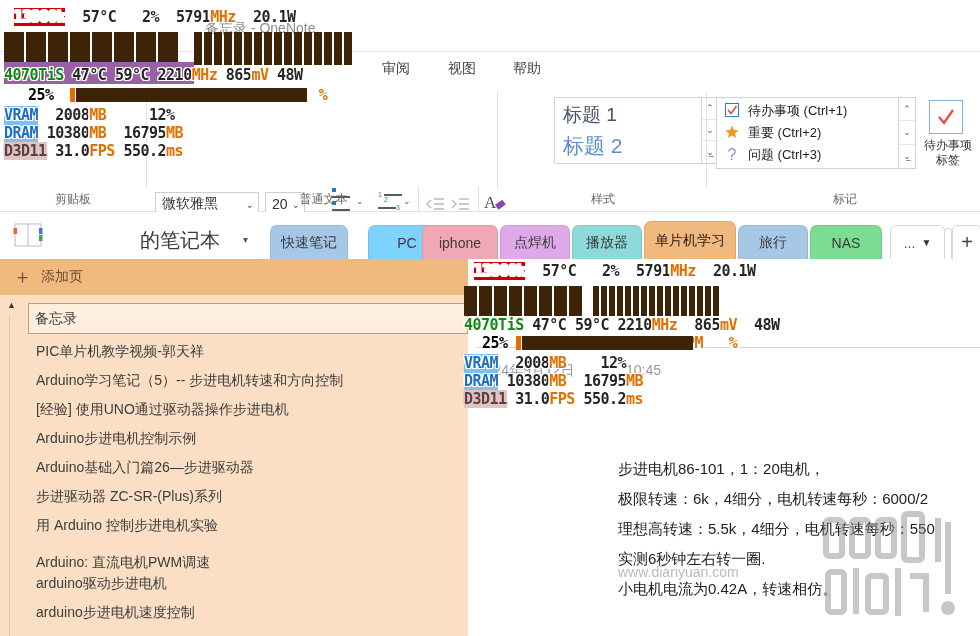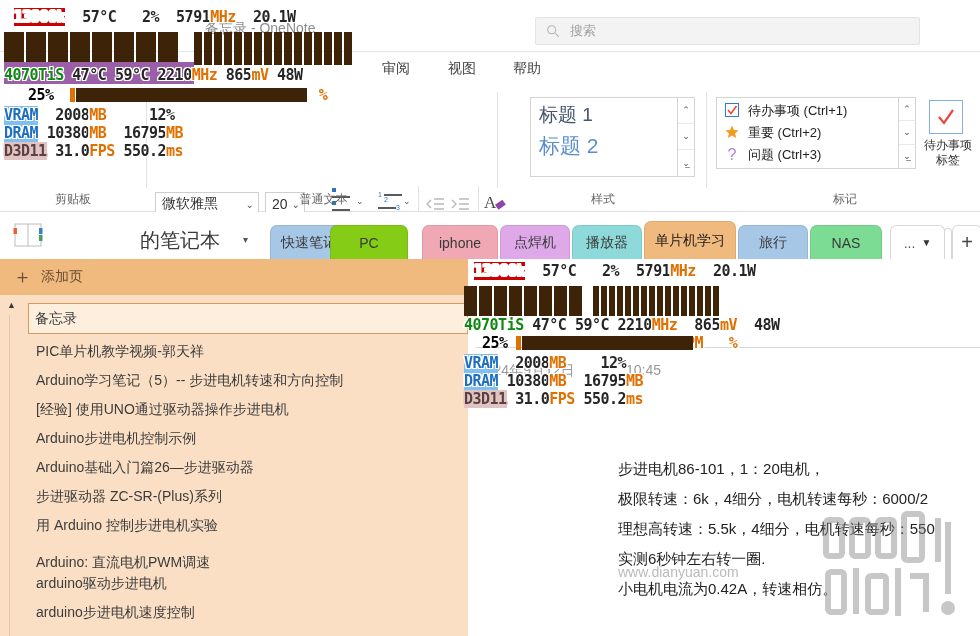--- a/index.html
+++ b/index.html
@@ -174,27 +174,20 @@
   .gpubar-fill { position:absolute; left:0; top:0; height:14px; background:#3d2409;}
   .gpubar-tick { position:absolute; left:0; top:0; width:5px; height:14px; background:#e07000;}
 </style>
 </head>
 <body>
 
 <div id="app">
 
   <div class="titlebar">
     <div class="title-text">备忘录  -  OneNote</div>
-    <div class="search-box">
-      <svg class="search-ic" viewBox="0 0 16 16">
-        <circle cx="6.5" cy="6.5" r="4.6" fill="none" stroke="#8c8c8c" stroke-width="1.2"></circle>
-        <line x1="10" y1="10" x2="14.5" y2="14.5" stroke="#8c8c8c" stroke-width="1.2"></line>
-      </svg>
-      <span class="search-ph">搜索</span>
-    </div>
   </div>
 
   <div class="ribbon-tabs">
     <div class="rtab" style="left:382px;">审阅</div>
     <div class="rtab" style="left:448px;">视图</div>
     <div class="rtab" style="left:513px;">帮助</div>
   </div>
 
   <div class="ribbon">
 
@@ -293,21 +286,21 @@
         <span class="chev">⌄</span>
       </div>
     <div class="grp-sep" style="left:458px; top:143px; height:26px;"></div>
     <svg style="position:absolute;left:468px;top:146px;" width="20" height="20">
       <path d="M3 3 L17 17 M17 3 L3 17" stroke="#e8483f" stroke-width="2"></path>
     </svg>
 
     <div class="grp-sep" style="left:497px;"></div>
     <div class="grp-label" style="left:150px; width:347px;">普通文本</div>
 
-    <div class="gallery" style="left:530px; top:11px; width:165px; height:80px;">
+    <div class="gallery" style="left:554px; top:11px; width:165px; height:67px;">
       <div class="gal-item" style="color:#44546a; font-size:19px; padding-top:4px;">标题 1</div>
       <div class="gal-item" style="color:#5b8fc9; font-size:21px;">标题 2</div>
       <div class="spin">
         <div>⌃</div>
         <div>⌄</div>
         <div style="border-bottom:none;">⌄̲</div>
       </div>
     </div>
     <div class="grp-sep" style="left:706px;"></div>
     <div class="grp-label" style="left:500px; width:206px;">样式</div>
@@ -359,21 +352,21 @@
       <line x1="15" y1="2" x2="15" y2="24" stroke="#bcbcbc"></line>
       <rect x="0.5" y="6" width="3.5" height="6" fill="#e8603c"></rect>
       <rect x="26" y="6" width="3.5" height="6" fill="#3b7fd4"></rect>
       <rect x="26" y="13" width="3.5" height="6" fill="#45a05e"></rect>
     </svg>
     <div class="nb-name">的笔记本</div>
     <div class="nb-caret">▾</div>
   </div>
 
   <div class="sectab" style="left:270px; width:78px; background:#a7c7e7;">快速笔记</div>
-  <div class="sectab" style="left:330px; width:78px; background:#84cc16;">PC</div>
+  <div class="sectab" style="left:368px; width:78px; background:#7dd3fc;">PC</div>
   <div class="sectab" style="left:422px; width:76px; background:#f0a8b4;">iphone</div>
   <div class="sectab" style="left:500px; width:70px; background:#dfa8e8;">点焊机</div>
   <div class="sectab" style="left:572px; width:70px; background:#8ed9d9;">播放器</div>
   <div class="sectab active" style="left:644px; width:92px; background:#f0b97d;">单片机学习</div>
   <div class="sectab" style="left:738px; width:70px; background:#a7c7e7;">旅行</div>
   <div class="sectab" style="left:810px; width:72px; background:#7ddc94;">NAS</div>
 
   <div class="stack2"></div>
   <div class="stack1"></div>
   <div class="moretab">

